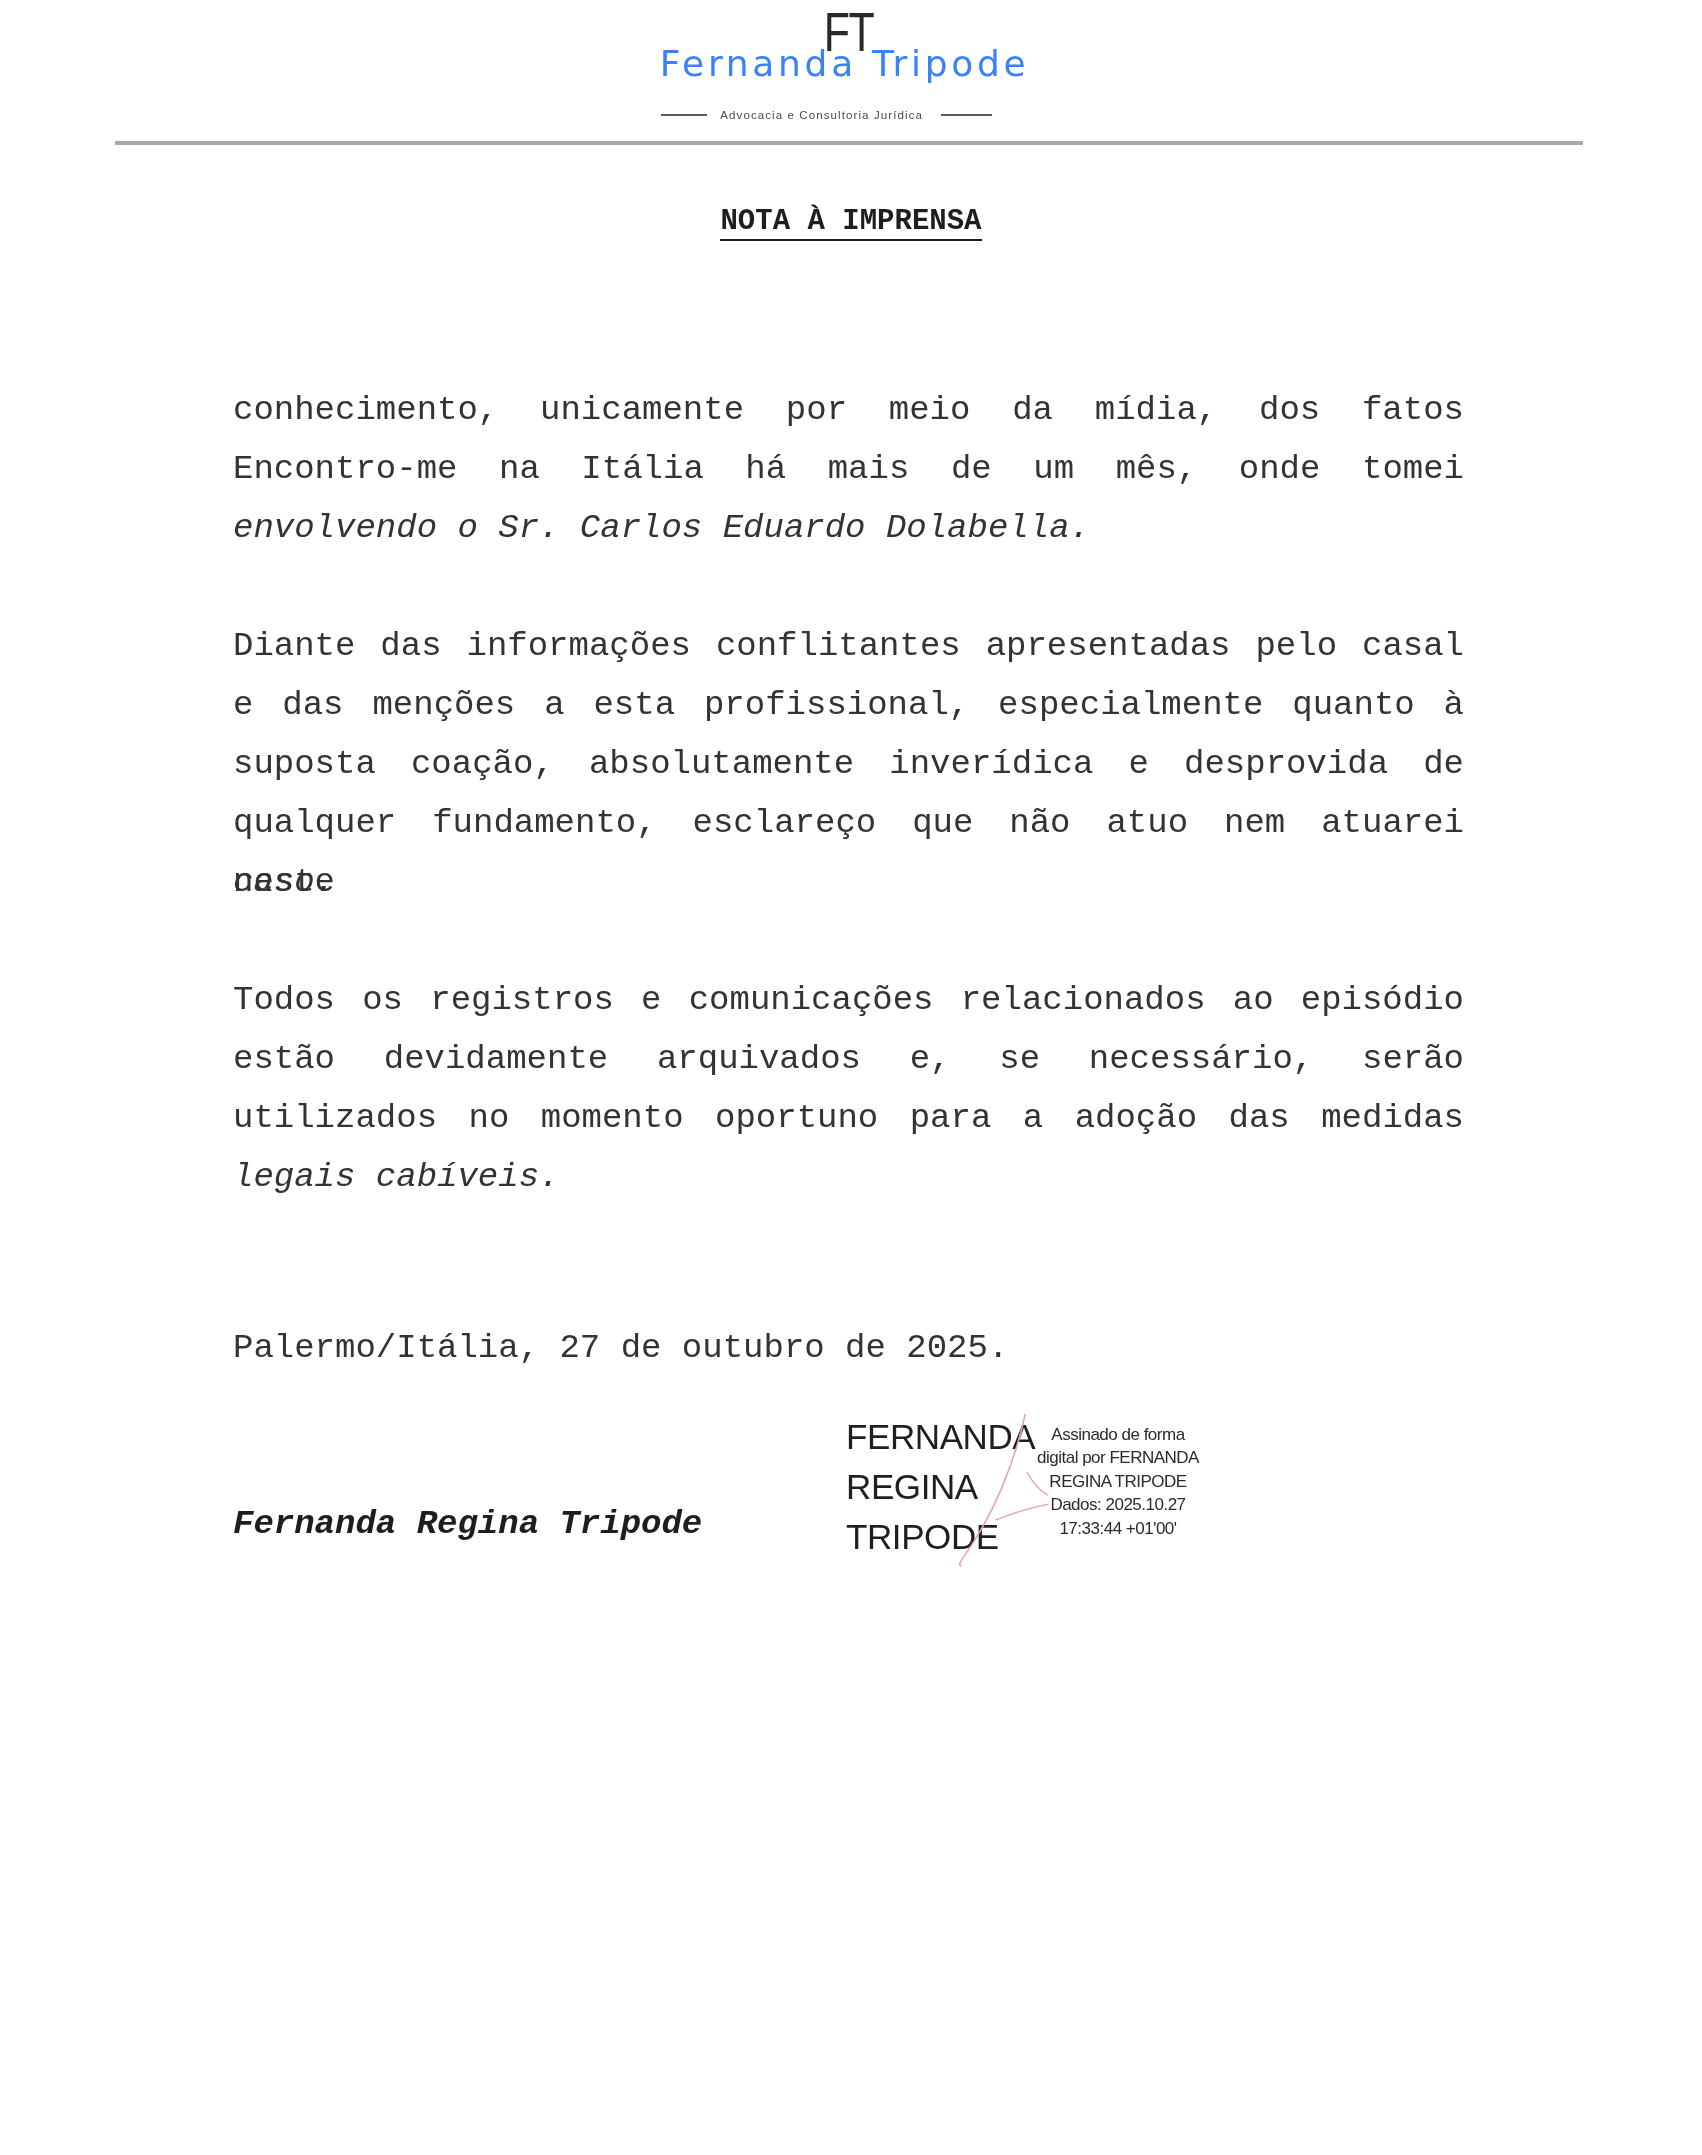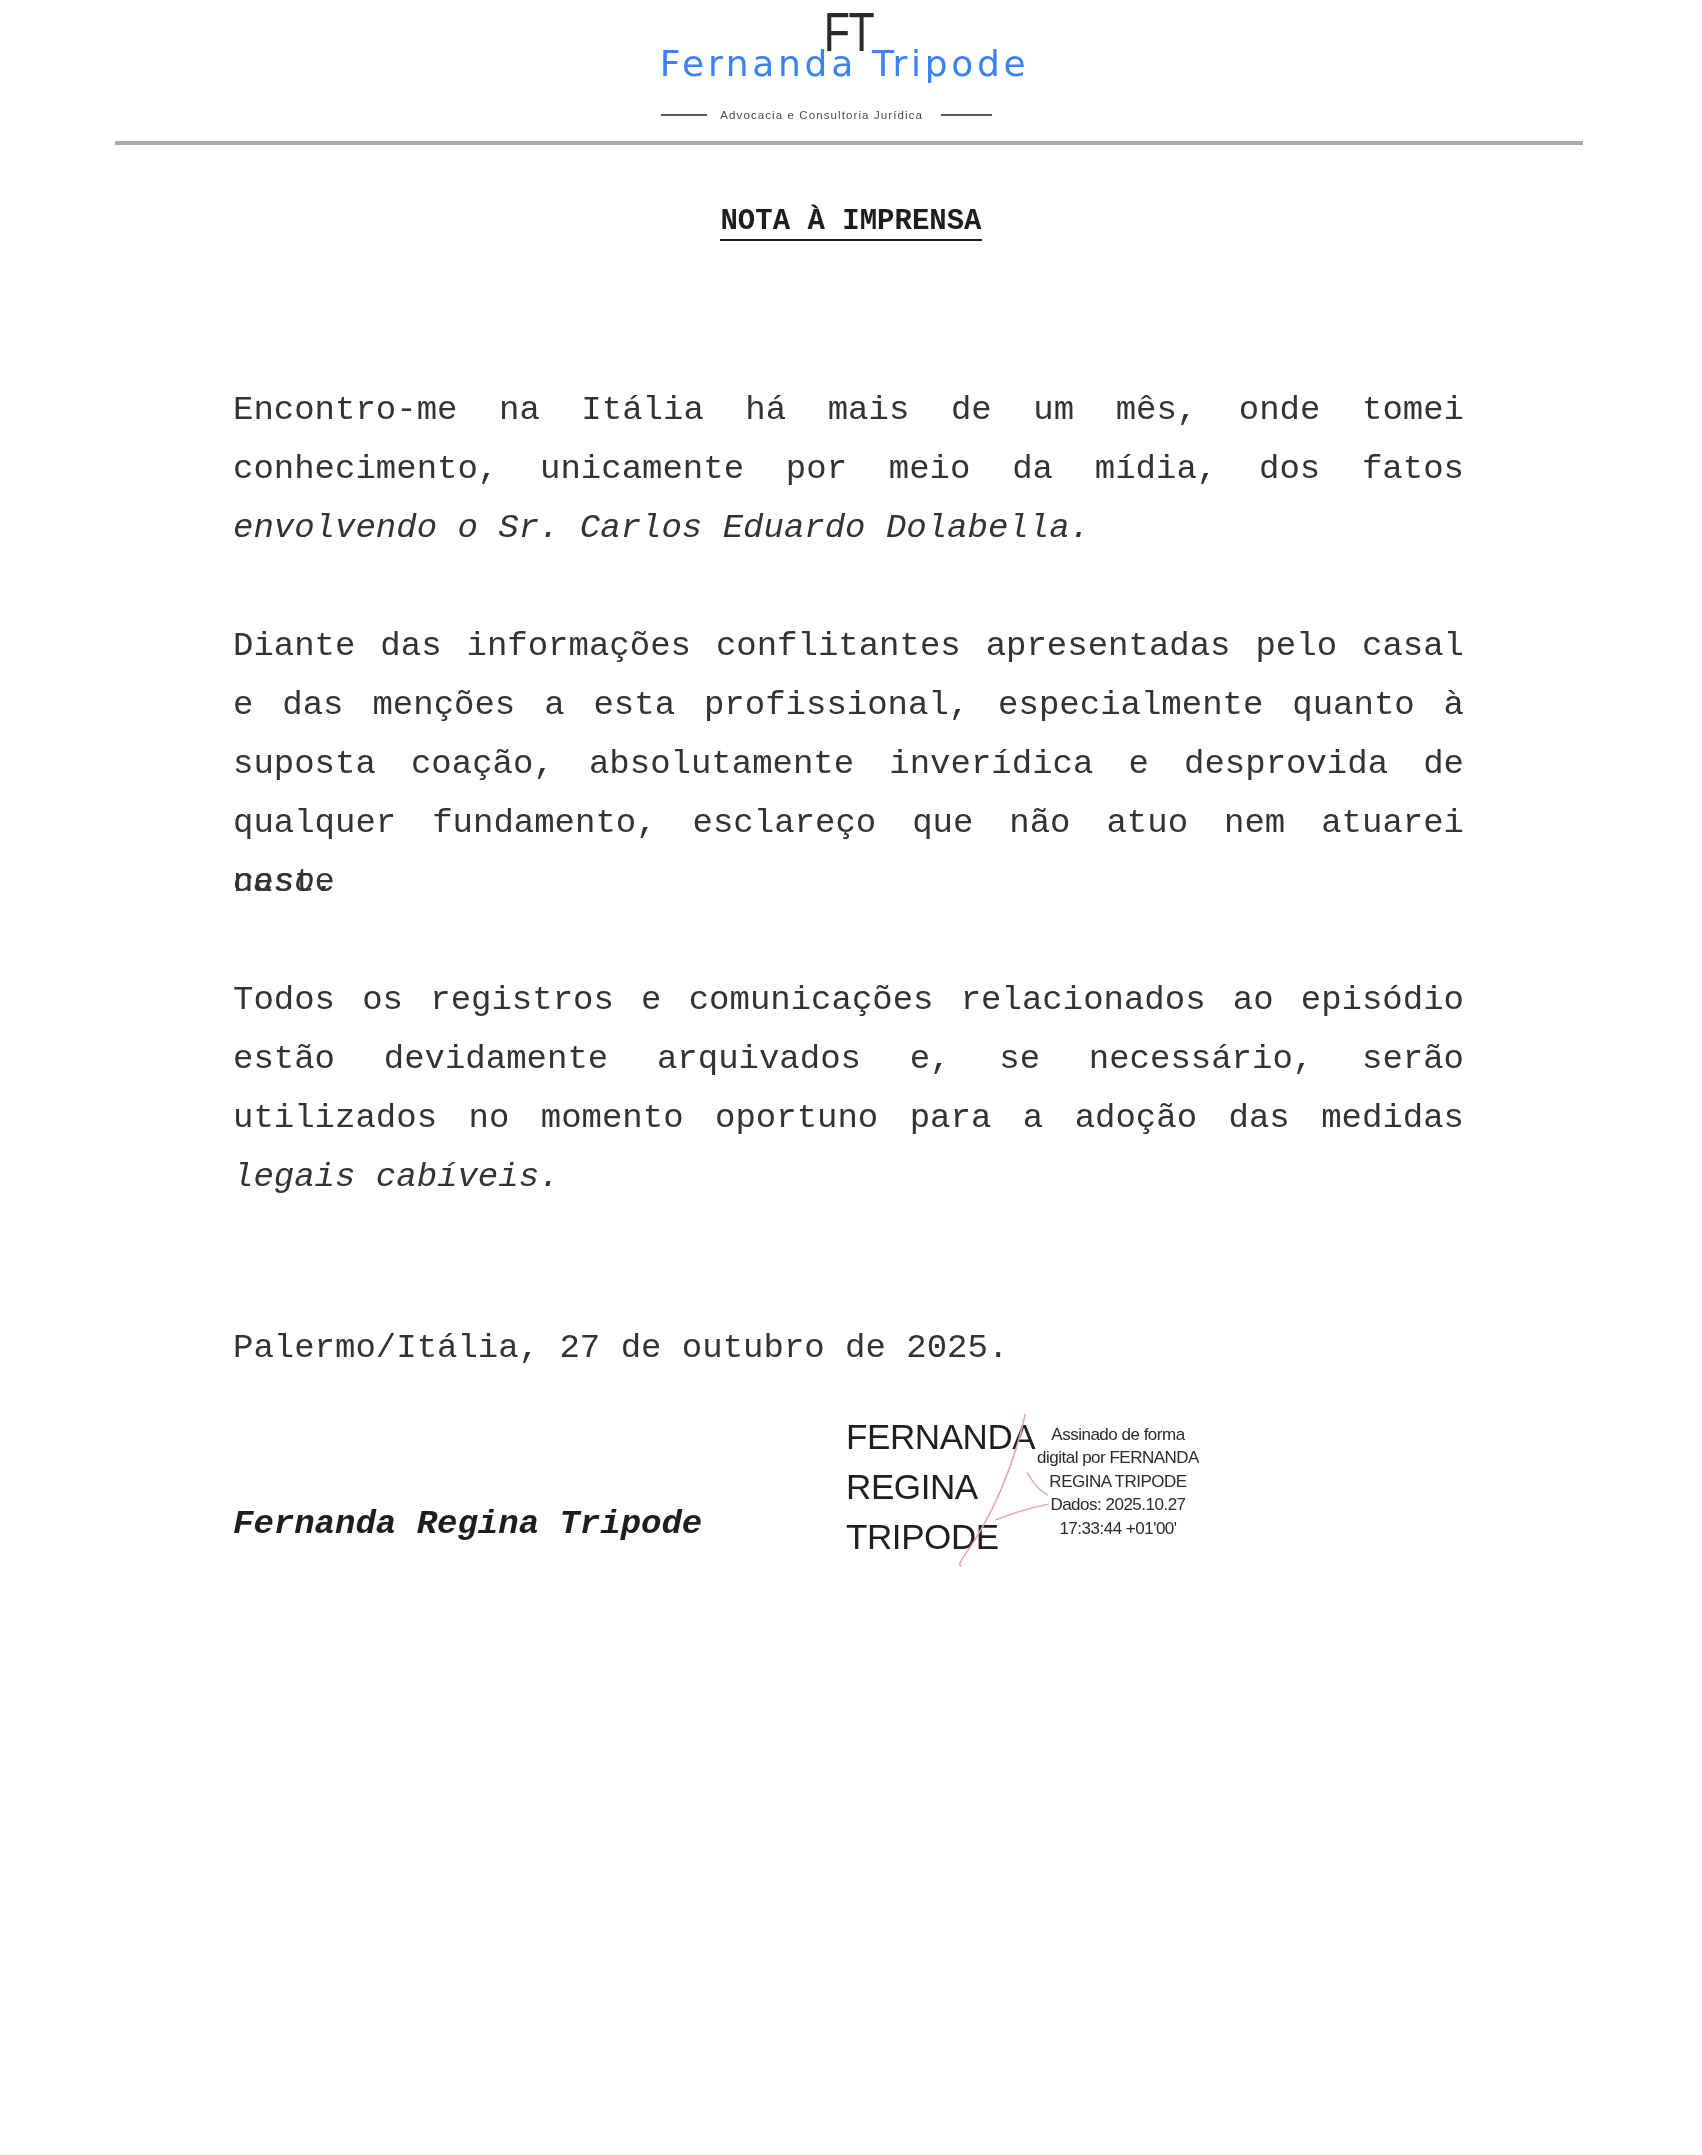--- a/index.html
+++ b/index.html
@@ -197,22 +197,22 @@
   </div>
 </div>
 <div class="header-rule"></div>
 
 <div class="doc-title">
   <span>NOTA À IMPRENSA</span>
 </div>
 
 <div class="body-text">
   <div class="para">
+    <span class="line">conhecimento, unicamente por meio da mídia, dos fatos</span>
     <span class="line">Encontro-me na Itália há mais de um mês, onde tomei</span>
-    <span class="line">conhecimento, unicamente por meio da mídia, dos fatos</span>
     <span class="line last">envolvendo o Sr. Carlos Eduardo Dolabella.</span>
   </div>
   <div class="para">
     <span class="line">Diante das informações conflitantes apresentadas pelo casal</span>
     <span class="line">e das menções a esta profissional, especialmente quanto à</span>
     <span class="line">suposta coação, absolutamente inverídica e desprovida de</span>
     <span class="line">qualquer fundamento, esclareço que não atuo nem atuarei neste</span>
     <span class="line last">caso.</span>
   </div>
   <div class="para">

